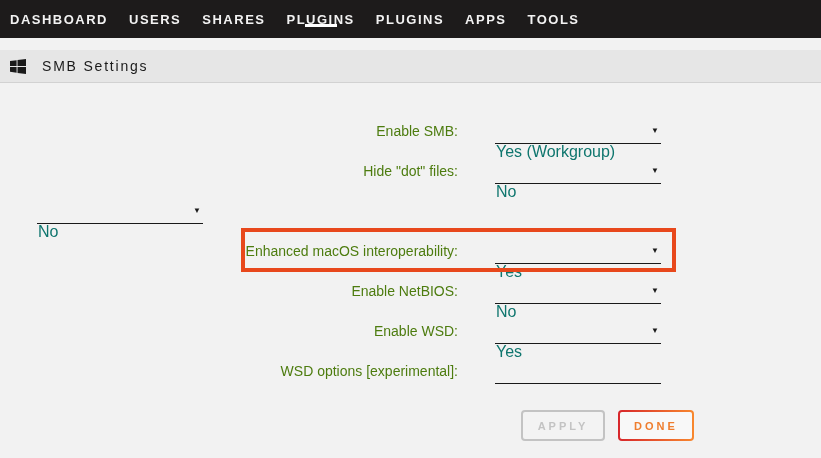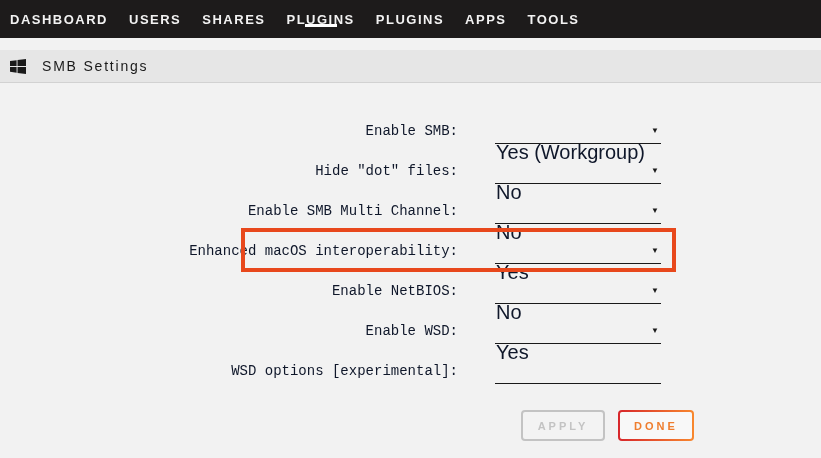--- a/index.html
+++ b/index.html
@@ -68,38 +68,37 @@
   }
   .form-row {
     display: flex;
     height: 40px;
     align-items: center;
   }
   .row-label {
     width: 458px;
     text-align: right;
     font-size: 14px;
-    color: #0f172a;
+    color: #4d7c0f;
     white-space: nowrap;
-    font-family: Liberation Mono, monospace;
   }
   .control {
     margin-left: 37px;
     width: 166px;
     height: 26px;
     position: relative;
     display: flex;
     align-items: center;
     border-bottom: 1.5px solid #1a1a1a;
     cursor: pointer;
     background: transparent;
   }
   .control .value {
-    font-size: 20px;
-    color: #0f172a;
+    font-size: 16px;
+    color: #0f766e;
     padding-left: 1px;
     white-space: nowrap;
     margin-top: 43px;
   }
   .control .arrow {
     position: absolute;
     right: 2px;
     font-size: 8px;
     color: #1a1a1a;
     line-height: 1;
@@ -204,21 +203,20 @@
 
     <div class="form-row">
       <span class="row-label">Hide "dot" files:</span>
       <div class="control">
         <span class="value">No</span>
         <span class="arrow">▼</span>
       </div>
     </div>
 
     <div class="form-row">
-      <span class="row-label">Enable SMB Multi Channel:</span>
       <div class="control">
         <span class="value">No</span>
         <span class="arrow">▼</span>
       </div>
     </div>
 
     <div class="form-row">
       <span class="row-label">Enhanced macOS interoperability:</span>
       <div class="control">
         <span class="value">Yes</span>

